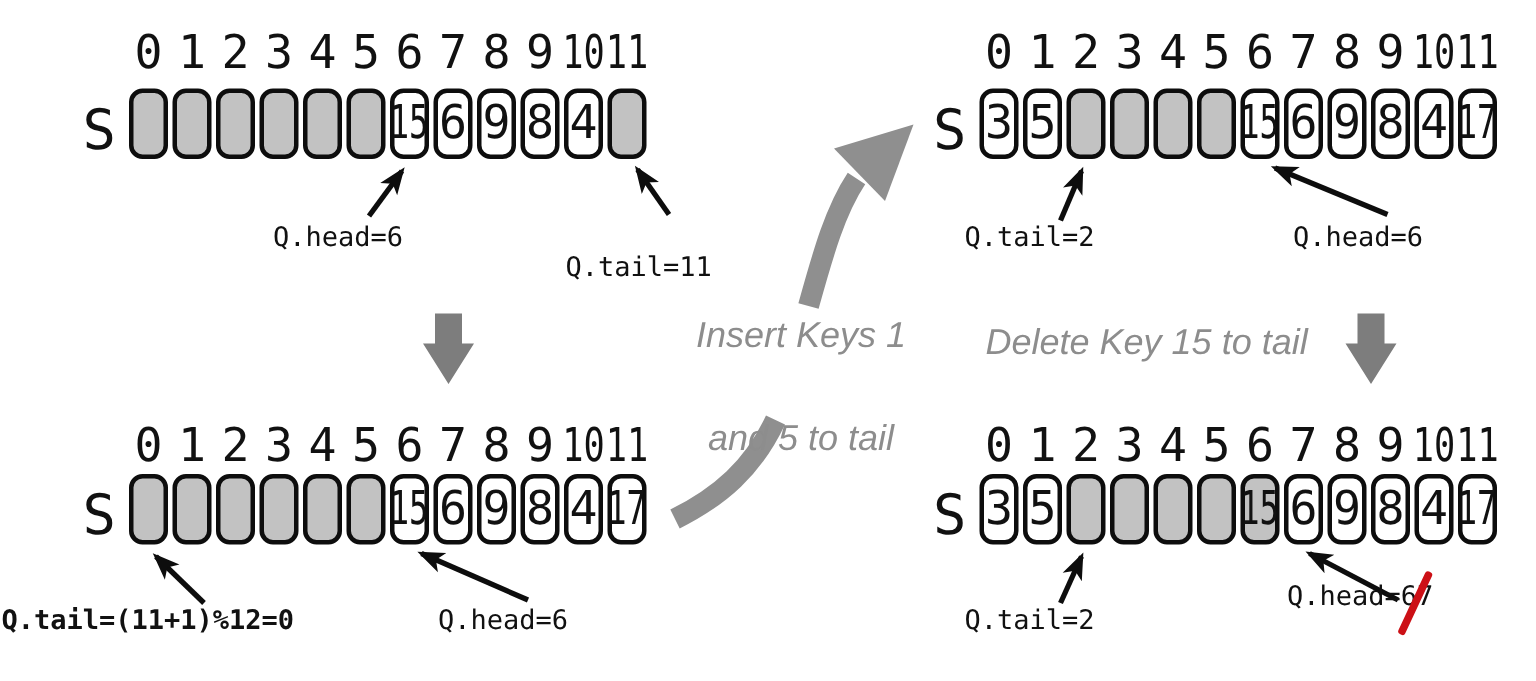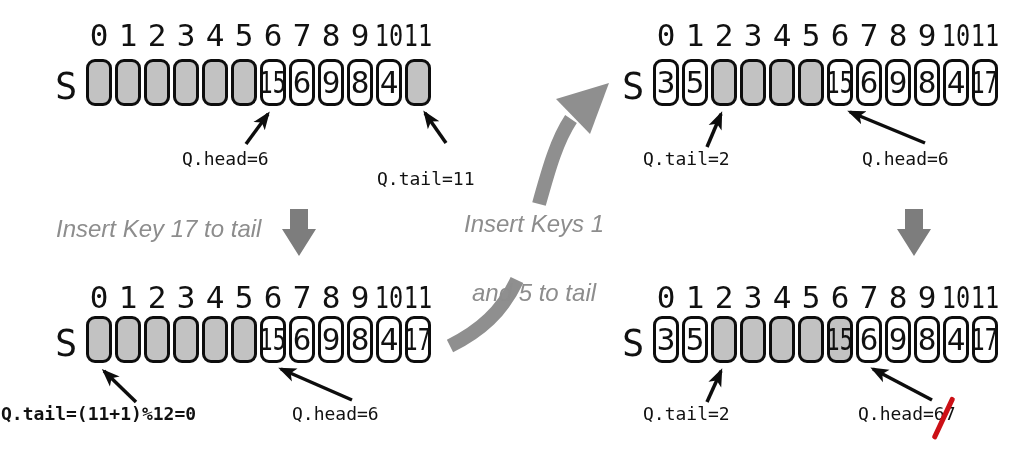--- a/index.html
+++ b/index.html
@@ -104,21 +104,20 @@
       <div class="cell">
         <span class="cellval">4</span>
       </div>
       <div class="cell g">
         <span class="cellval"></span>
       </div>
     </div>
   <div class="ptr" style="left:182px;top:149px;">Q.head=6</div>
   <div class="ptr" style="left:377px;top:149px;margin-top:20px;">Q.tail=11</div>
 
-  <div class="caption" style="left:56px;top:215px;">Insert Key 17 to tail</div>
 
   <div class="idxrow" style="left:86px;top:282px;">
       <div class="idx">0</div>
       <div class="idx">1</div>
       <div class="idx">2</div>
       <div class="idx">3</div>
       <div class="idx">4</div>
       <div class="idx">5</div>
       <div class="idx">6</div>
       <div class="idx">7</div>
@@ -221,20 +220,21 @@
       <div class="cell">
         <span class="cellval">4</span>
       </div>
       <div class="cell">
         <span class="cellval two">17</span>
       </div>
     </div>
   <div class="ptr" style="left:643px;top:149px;">Q.tail=2</div>
   <div class="ptr" style="left:862px;top:149px;">Q.head=6</div>
 
+  <div class="caption" style="left:657px;top:215px;">Delete Key 15 to tail</div>
 
   <div class="idxrow" style="left:653px;top:282px;">
       <div class="idx">0</div>
       <div class="idx">1</div>
       <div class="idx">2</div>
       <div class="idx">3</div>
       <div class="idx">4</div>
       <div class="idx">5</div>
       <div class="idx">6</div>
       <div class="idx">7</div>
@@ -276,15 +276,15 @@
         <span class="cellval">8</span>
       </div>
       <div class="cell">
         <span class="cellval">4</span>
       </div>
       <div class="cell">
         <span class="cellval two">17</span>
       </div>
     </div>
   <div class="ptr" style="left:643px;top:404px;">Q.tail=2</div>
-  <div class="ptr" style="left:858px;top:404px;"><span>Q.head=</span><span class="struck">6</span><span>7</span></div>
+  <div class="ptr" style="left:858px;top:388px;"><span>Q.head=</span><span class="struck">6</span><span>7</span></div>
 
 </div>
 
 </body></html>

